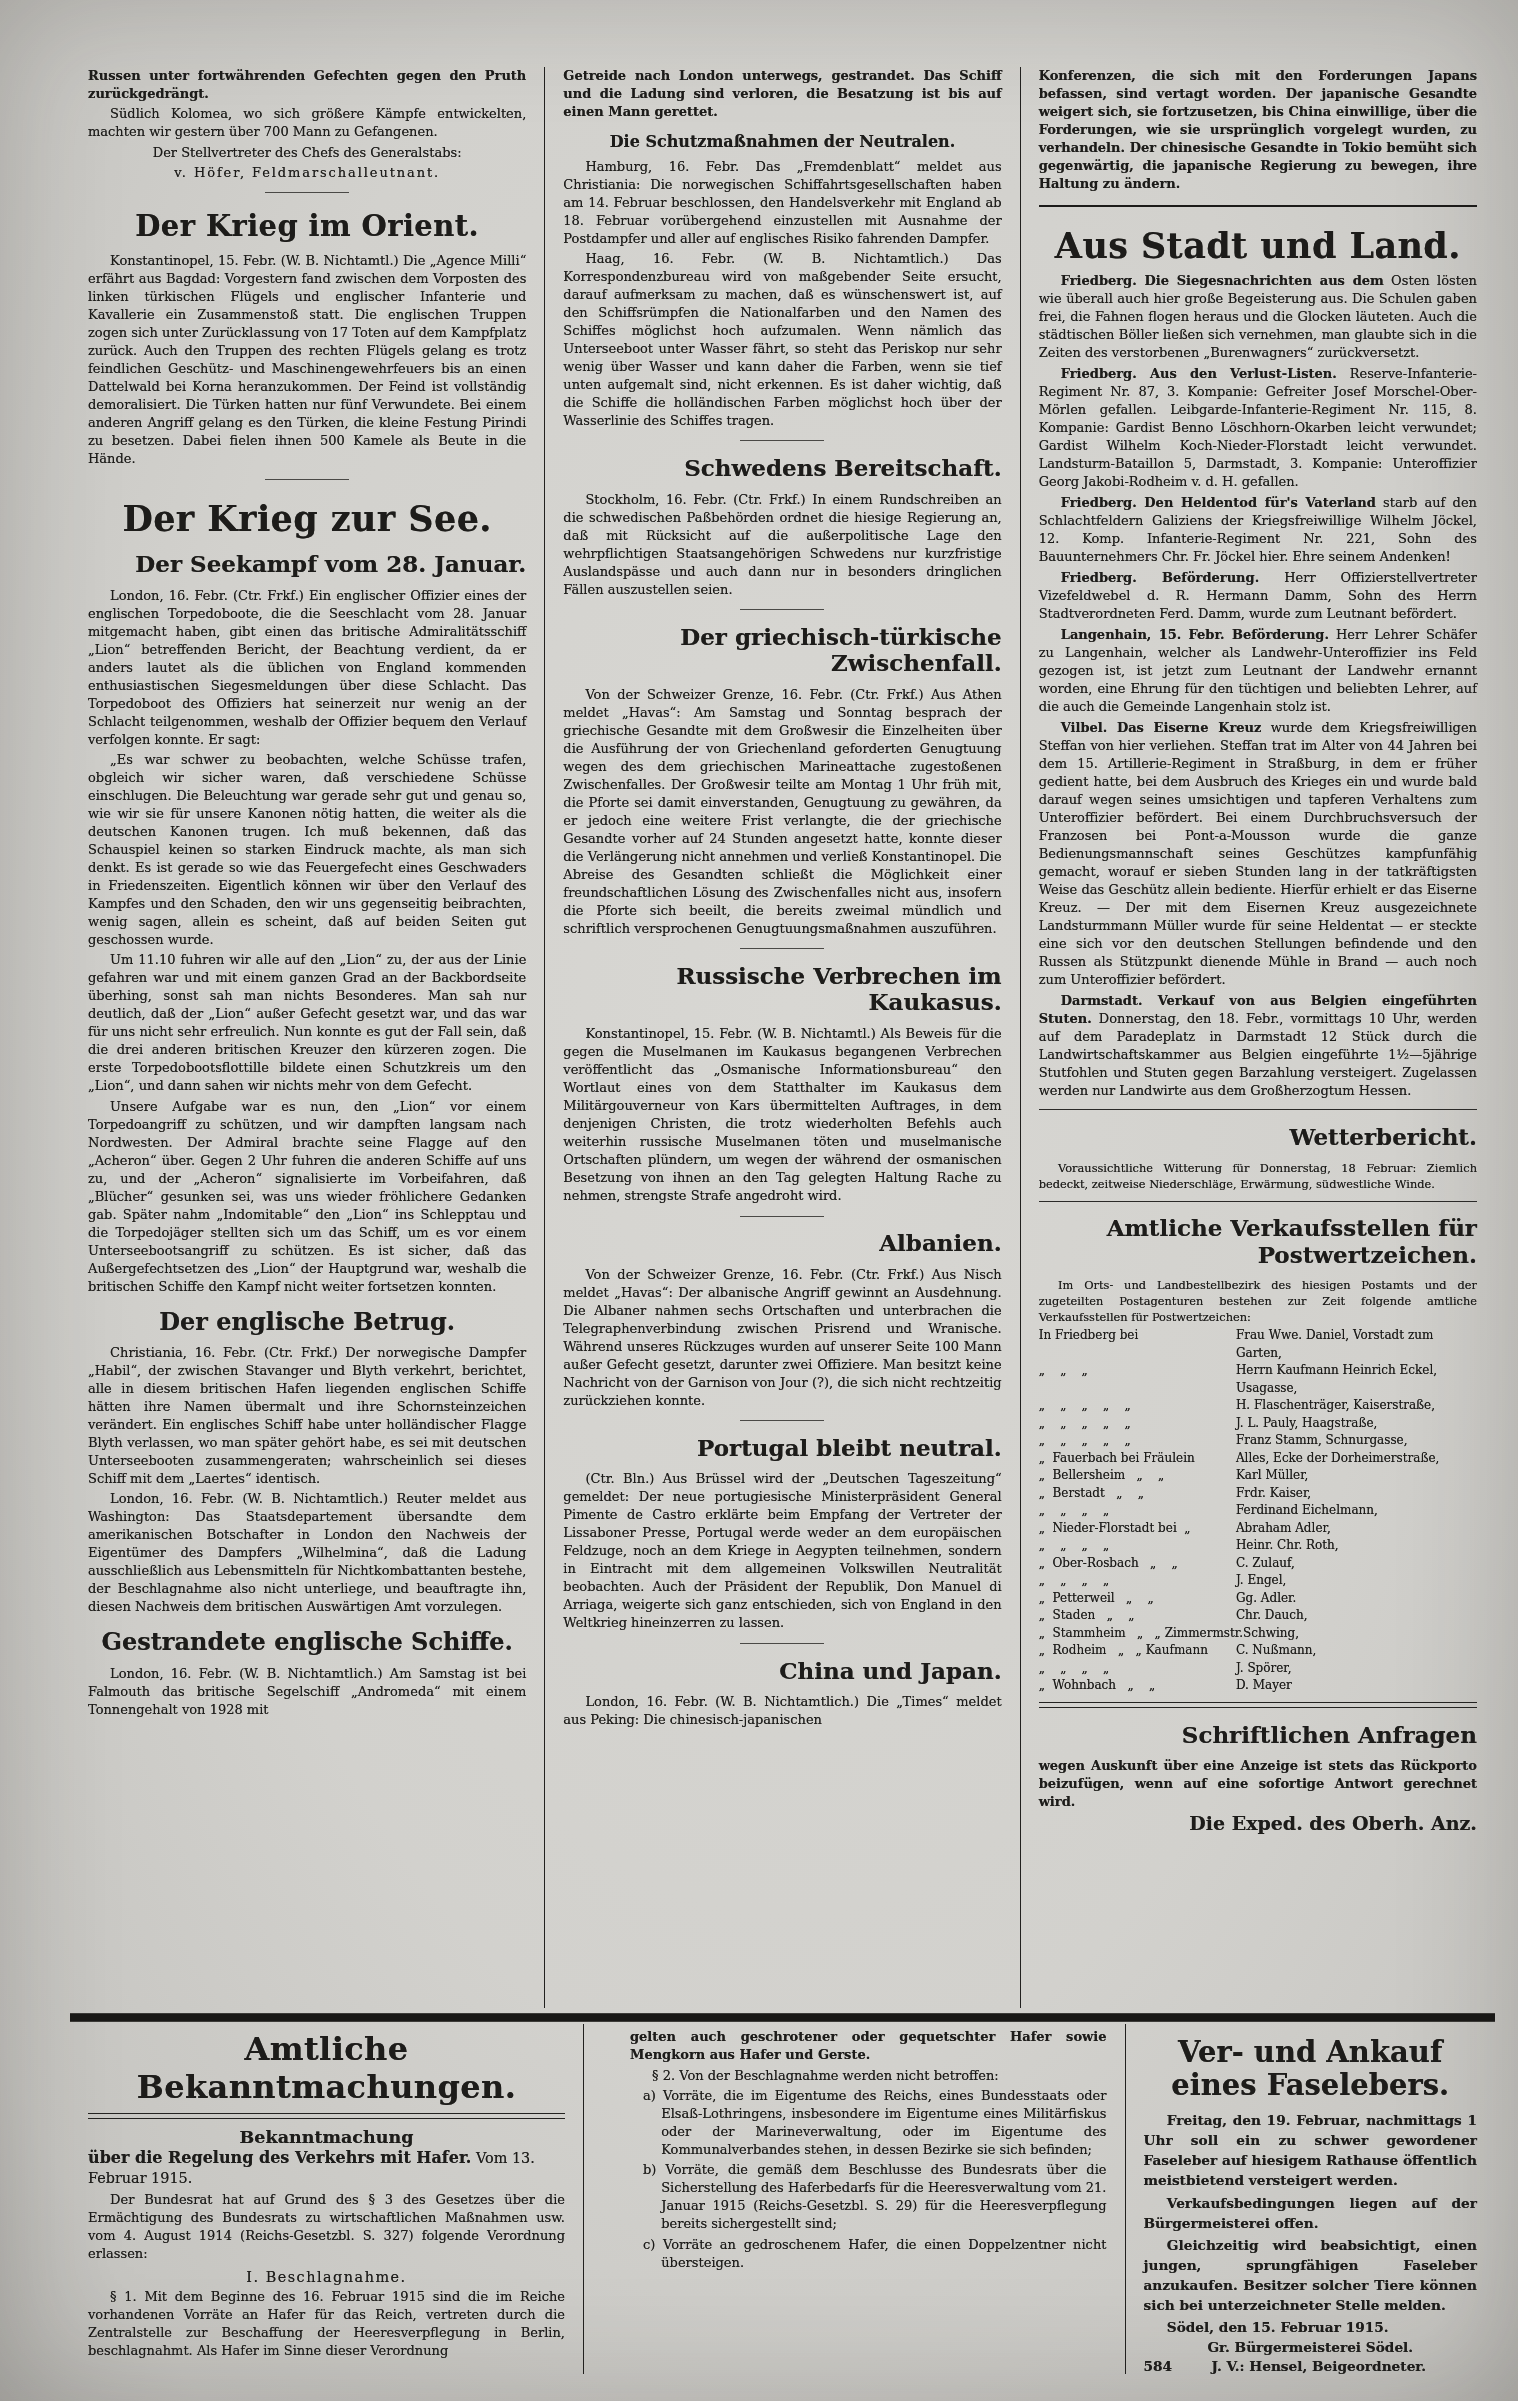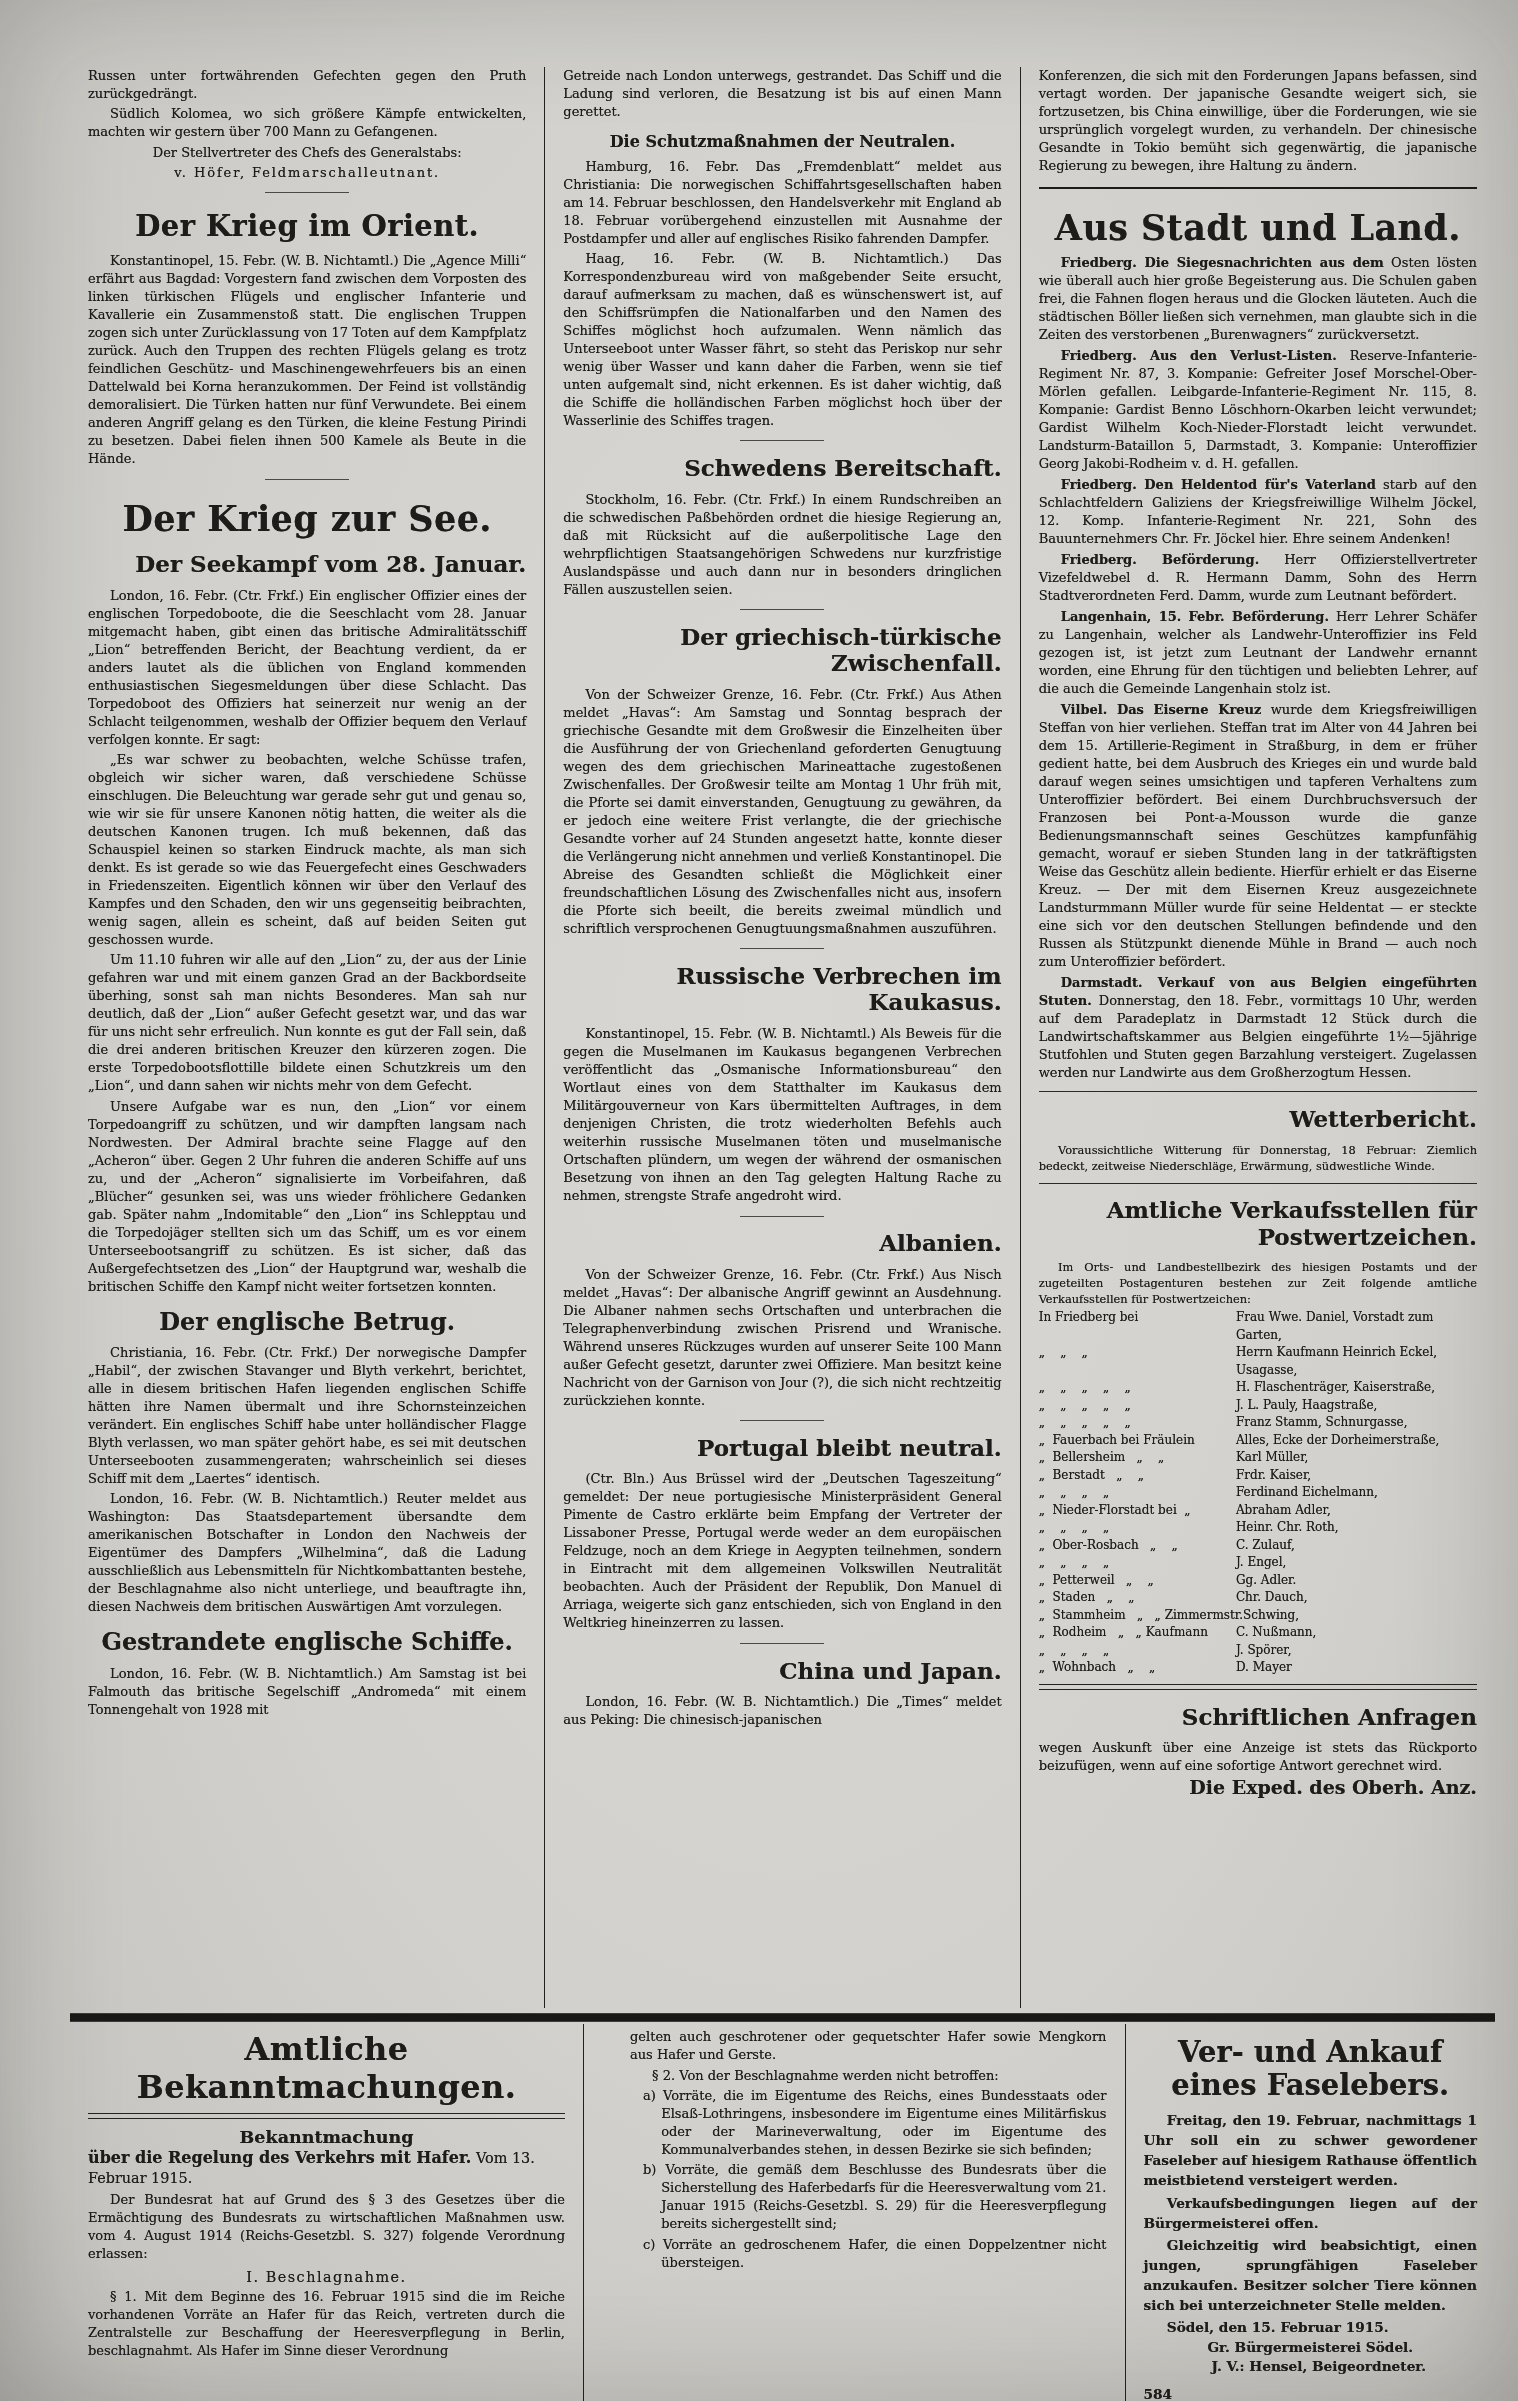--- a/index.html
+++ b/index.html
@@ -21,21 +21,21 @@
   .top .col{flex:1 1 0;padding:0 18px;box-sizing:border-box;}
   .top{height:1941px;overflow:hidden;}
   .col + .col{border-left:1.5px solid #22211f;}
   .bottom .bcol{box-sizing:border-box;padding:4.6px 18px 0 18px;}
   .bottom .b-left{flex:0 0 36%;}
   .bottom .b-mid{flex:0 0 38%;}
   .bottom .b-right{flex:1 1 auto;}
   
   p{margin:0 0 2.3px 0;}
   .body{font-size:13px;line-height:18px;text-align:justify;text-indent:1.7em;}
-  .cont{text-indent:0;}
+  .cont{text-indent:0;font-weight:bold;}
   .center{text-align:center;text-indent:0;}
   .sig{font-size:13px;line-height:18px;}
   .sp{letter-spacing:1.9px;}
   
   .h-xl{font-size:35px;line-height:1.08;font-weight:bold;text-align:center;margin:20px 0 7.6px;letter-spacing:0.4px;}
   .h-lg{font-size:29px;line-height:1.1;font-weight:bold;text-align:center;margin:18px 0 9px;letter-spacing:0.4px;}
   .h-md{font-size:23px;line-height:1.15;font-weight:bold;text-align:right;margin:13.7px 0 9px;}
   .h-sm{font-size:24px;line-height:1.2;font-weight:bold;text-align:center;margin:12px 0 7.6px;}
   .h-xs{font-size:16px;line-height:1.25;font-weight:bold;text-align:center;margin:10.6px 0 6px;}
   
@@ -56,21 +56,21 @@
   .bek-head{font-size:32px;font-weight:bold;text-align:center;margin:1.5px 0 4.6px;letter-spacing:0.4px;}
   .bek-sub1{font-size:17.5px;font-weight:bold;text-align:center;margin:7.6px 0 1.5px;}
   .bek-sub2{font-size:14.4px;line-height:20px;text-indent:0;}
   .bek-sub2 .b{font-weight:bold;font-size:16px;}
   .section-label{font-size:14.4px;text-align:center;letter-spacing:1.5px;margin:6px 0 3px;}
   .hang{padding-left:2.4em;text-indent:-1.4em;text-align:justify;font-size:13px;line-height:18px;margin:0 0 2.3px;}
   .ad-head{font-size:29px;line-height:1.15;font-weight:bold;text-align:center;margin:7.6px 0 7.6px;}
   .ad p{font-weight:bold;}
   .ad .body{font-size:13.7px;line-height:20px;}
   .adfoot{display:flex;font-size:13.7px;font-weight:bold;margin-top:1.5px;}
-  .adfoot .num{flex:0 0 68px;margin-top:28px;}
+  .adfoot .num{flex:0 0 68px;}
   .anf-sig{text-align:right;font-size:19px;line-height:18px;font-weight:bold;}
 </style>
 </head>
 <body>
 
 <div class="page">
 
   <div class="cols top">
 
     <div class="col">

